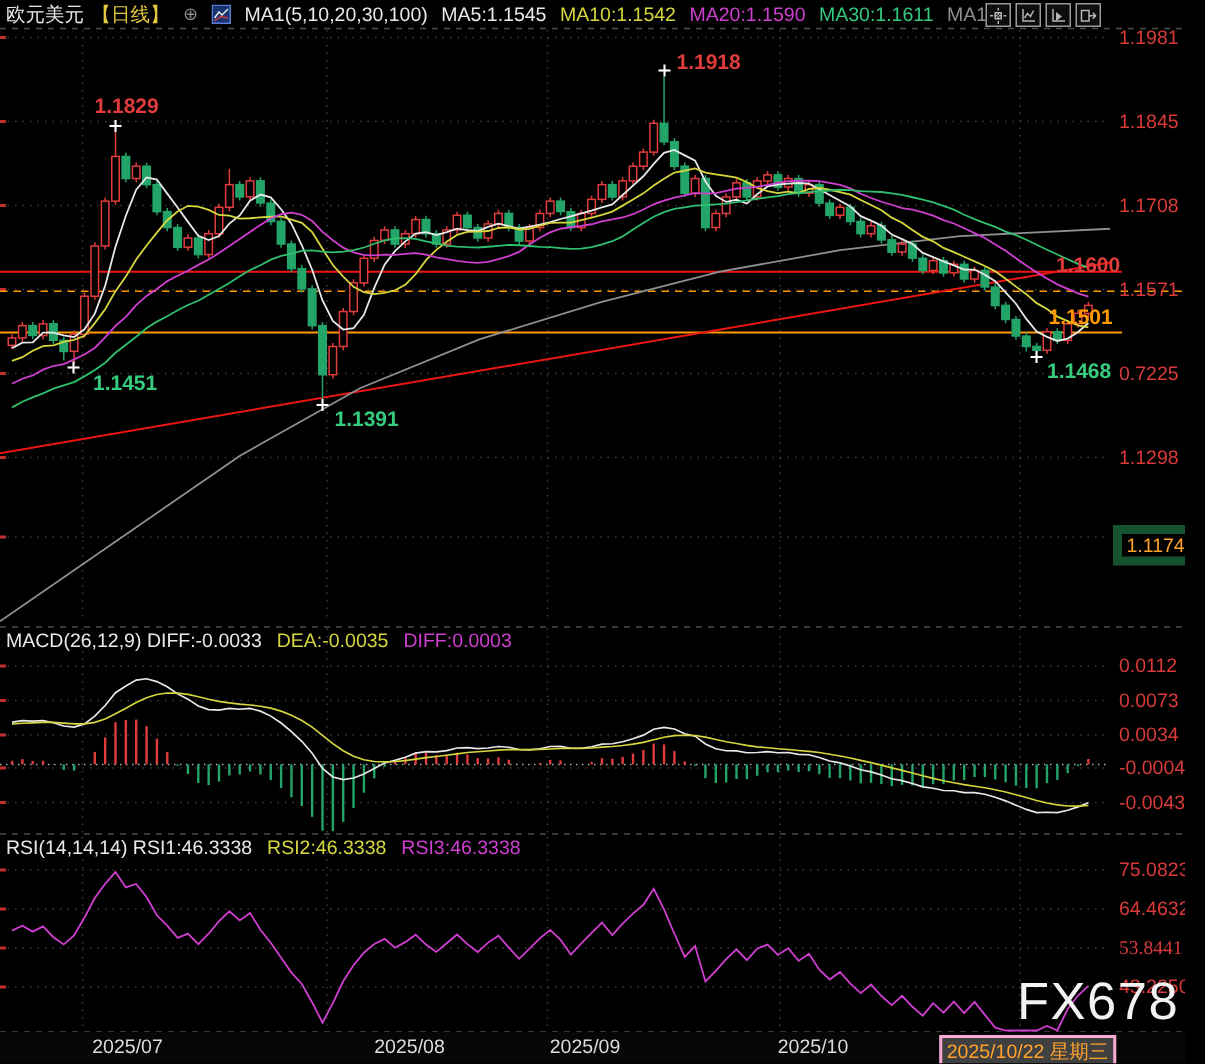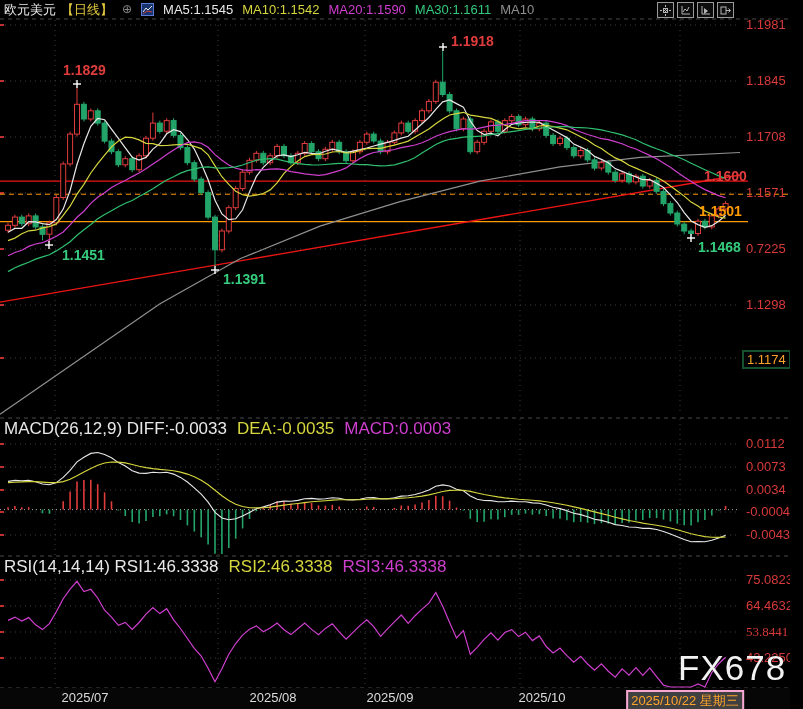--- a/index.html
+++ b/index.html
@@ -9,22 +9,22 @@
   .hdr{position:absolute;left:0;top:0;width:803px;height:19px;display:flex;align-items:center;
        gap:9px;padding-left:4px;font-size:13px;line-height:19px;z-index:3;white-space:nowrap;}
   .hdr .sym{color:#e8e8e8;} .hdr .per{color:#e3c93f;}
   .hdr .plus{color:#8a8a8a;font-size:12px;}
   .c-white{color:#e8e8e8;} .c-yellow{color:#d6d63e;} .c-magenta{color:#cf3fcf;}
   .c-green{color:#35c97e;} .c-gray{color:#8f8f8f;}
   .toolbar{position:absolute;right:56px;top:2px;display:flex;gap:3px;z-index:4;}
   .tbtn{width:15px;height:14px;border:1px solid #9a9a9a;background:#0d0d0d;display:flex;
         align-items:center;justify-content:center;}
   .axis-label{position:absolute;left:746px;font-size:13px;color:#d83a3a;z-index:3;white-space:nowrap;}
-  .axis-label.boxed{border:2px solid #14532d;color:#ffa32b;padding:0 3px;left:742px;background:#000;}
-  .ind-hdr{position:absolute;left:4px;display:flex;gap:10px;font-size:17px;z-index:3;white-space:nowrap;}
+  .axis-label.boxed{border:6px solid #14532d;color:#ffa32b;padding:0 3px;left:742px;background:#000;}
+  .ind-hdr{position:absolute;left:4px;display:flex;gap:10px;font-size:13px;z-index:3;white-space:nowrap;}
   .annot{position:absolute;font-size:14px;font-weight:700;z-index:3;white-space:nowrap;}
   .datebar{position:absolute;left:0;top:688px;width:803px;height:21px;background:#060606;z-index:3;}
   .datebar .dlabel{position:absolute;top:2px;font-size:13px;color:#dcdcdc;transform:translateX(-50%);white-space:nowrap;}
   .datebar .dlabel.hl{color:#ffa32b;border:2px solid #f9a8d4;background:#404040;padding:0 3px;}
   .watermark{position:absolute;left:678px;top:648px;font-size:35px;color:#f2f2f2;z-index:5;
              letter-spacing:1px;font-weight:500;}
 </style>
 </head>
 <body>
 
@@ -34,20 +34,21 @@
     <span class="sym">欧元美元</span>
     <span class="per" style="margin-left:-4px">【日线】</span>
     <span class="plus">⊕</span>
     <span style="display:inline-flex">
       <svg width="13" height="13">
           <rect x="0.5" y="0.5" width="12" height="12" fill="#16336e" stroke="#5b7bd6"></rect>
           <polyline points="2,9 5,5 7,7 11,3" fill="none" stroke="#e8e8e8" stroke-width="1"></polyline>
           <polyline points="2,11 6,8 11,9" fill="none" stroke="#d04040" stroke-width="1"></polyline>
         </svg>
     </span>
+    <span class="c-white">MA1(5,10,20,30,100)</span>
     <span class="c-white">MA5:1.1545</span>
     <span class="c-yellow">MA10:1.1542</span>
     <span class="c-magenta">MA20:1.1590</span>
     <span class="c-green">MA30:1.1611</span>
     <span class="c-gray">MA10</span>
   </div>
 
   <div class="toolbar">
     <span class="tbtn">
       <svg width="11" height="11">
@@ -71,21 +72,21 @@
       <svg width="11" height="11">
           <rect x="1" y="2" width="5" height="7" fill="none" stroke="#b5b5b5"></rect>
           <path d="M6 5.5h4M8.5 3.5l2 2-2 2" stroke="#b5b5b5" fill="none"></path>
         </svg>
     </span>
   </div>
 
   <div class="ind-hdr" style="top:419px">
     <span class="c-white">MACD(26,12,9) DIFF:-0.0033</span>
     <span class="c-yellow">DEA:-0.0035</span>
-    <span class="c-magenta">MACD:0.0003</span>
+    <span class="c-magenta">DIFF:0.0003</span>
   </div>
 
   <div class="ind-hdr" style="top:557px">
     <span class="c-white">RSI(14,14,14) RSI1:46.3338</span>
     <span class="c-yellow">RSI2:46.3338</span>
     <span class="c-magenta">RSI3:46.3338</span>
   </div>
 
   <svg class="chart" width="803" height="709" id="cv">
       <line x1="55" y1="20" x2="55" y2="415" stroke="#3c3c3c" stroke-width="1" stroke-dasharray="1,4"></line>

